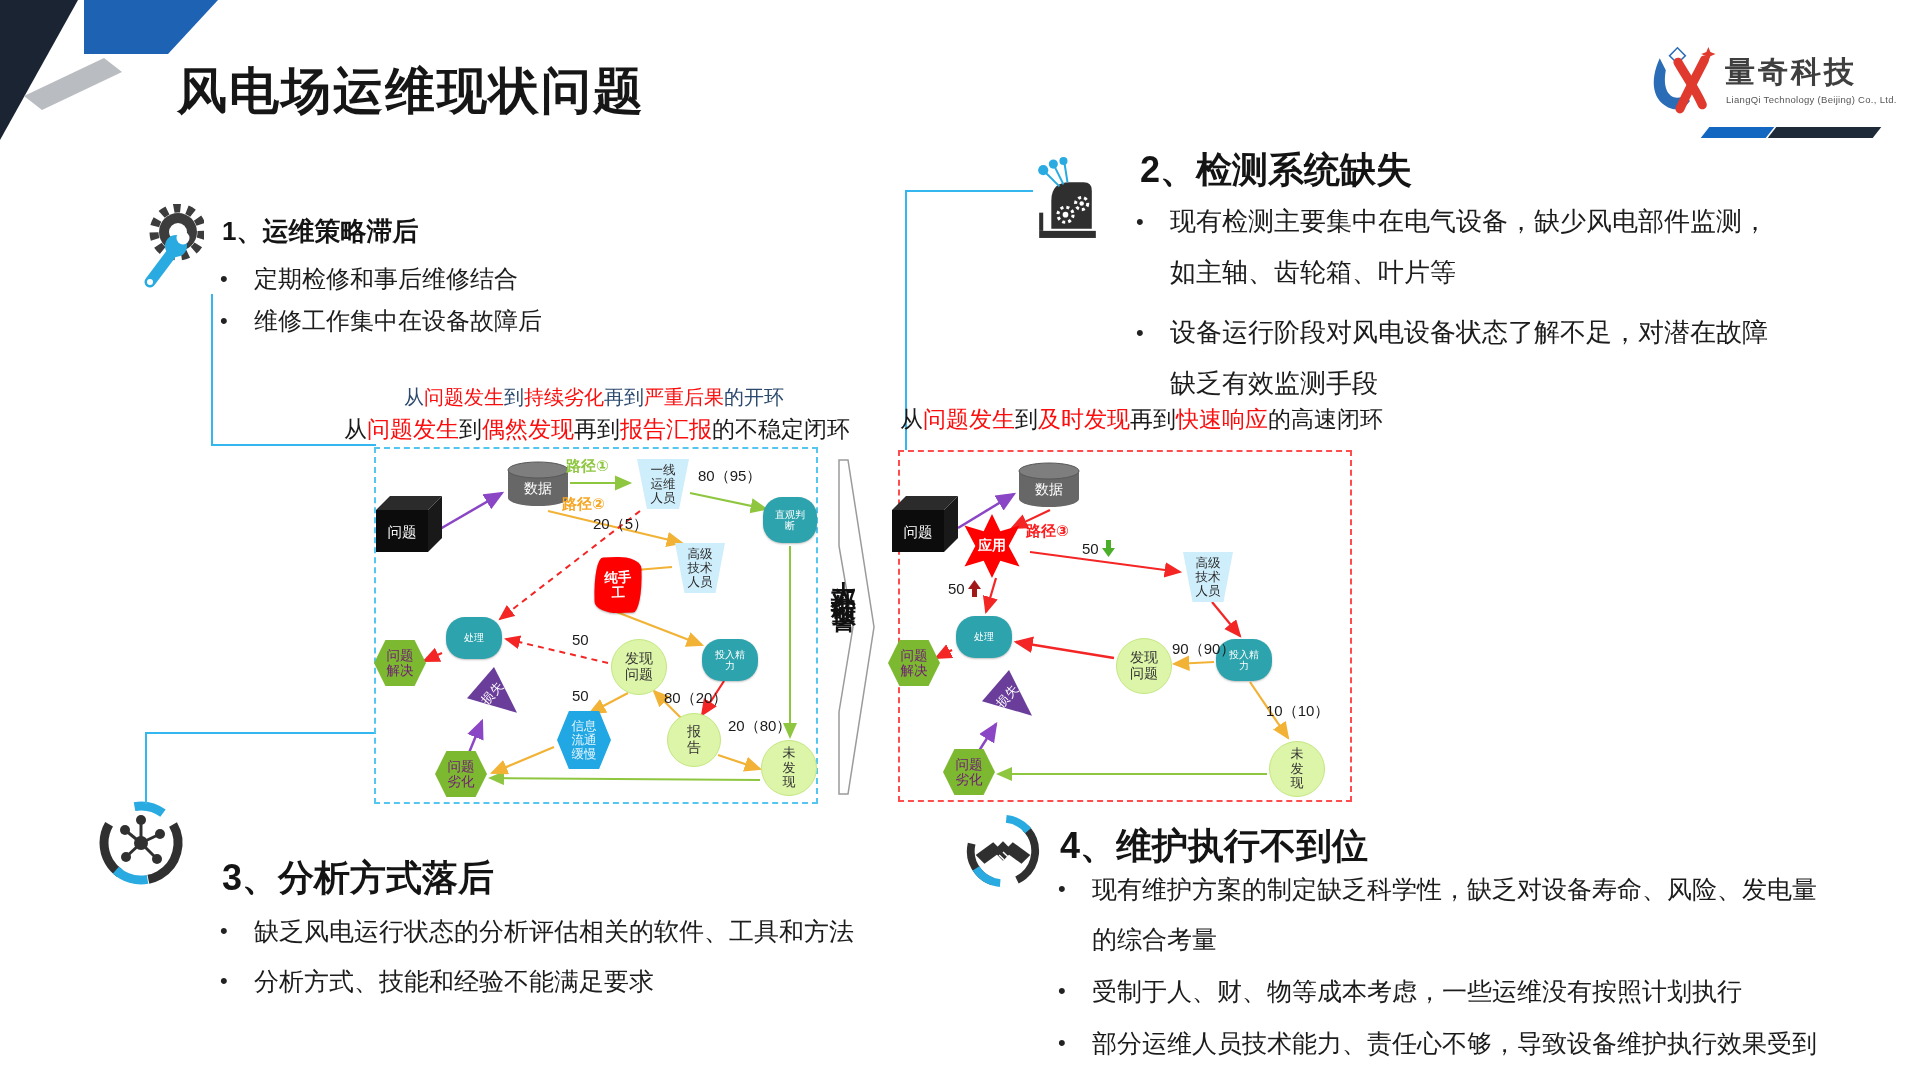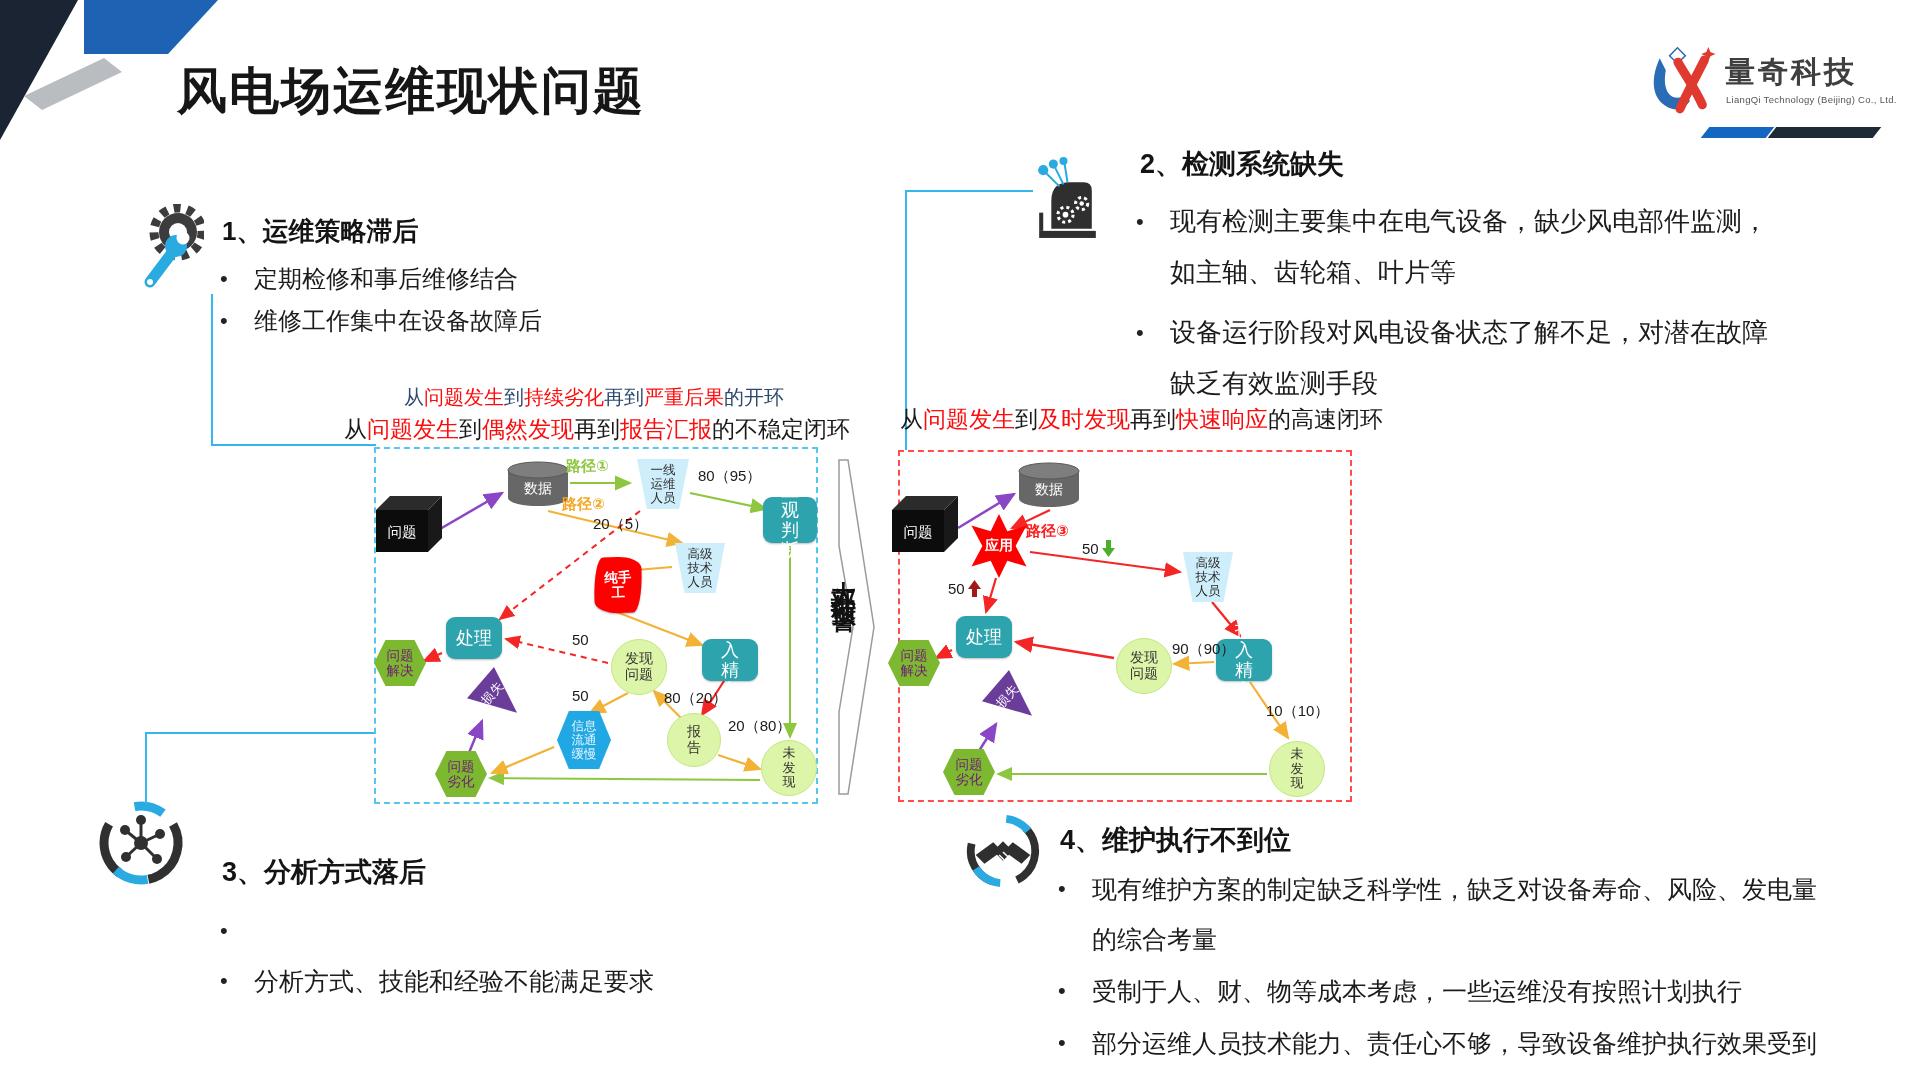--- a/index.html
+++ b/index.html
@@ -1,39 +1,39 @@
 <!DOCTYPE html>
 <html><head>
 <meta charset="utf-8">
 <style>
   html,body{margin:0;padding:0;background:#e8e8e8;}
   .slide{position:relative;width:1920px;height:1080px;background:#ffffff;overflow:hidden;
          font-family:"Liberation Sans","DejaVu Sans",sans-serif;color:#1b1b1b;}
   .abs{position:absolute;}
   .title{font-size:50px;font-weight:700;color:#161616;letter-spacing:2px;white-space:nowrap;}
-  .sec-title{font-size:27px;font-weight:700;color:#141414;white-space:nowrap;}
+  .sec-title{font-size:36px;font-weight:700;color:#141414;white-space:nowrap;}
   ul.bullets{list-style:none;margin:0;padding:0;}
   ul.bullets li{display:flex;align-items:flex-start;}
   ul.bullets .dot{flex:none;width:34px;font-size:22px;line-height:inherit;color:#222;}
   ul.bullets .txt{color:#1c1c1c;}
   .s1 li{line-height:42px;font-size:24px;}
   .s2 li{line-height:51px;font-size:26px;margin-bottom:9px;}
   .s3 li{line-height:50px;font-size:25px;}
   .s4 li{line-height:50px;font-size:25px;margin-bottom:2px;}
   .connector{position:absolute;}
   .hl-left{text-align:center;}
   .hl1{font-size:20px;font-weight:500;color:#2c4a6e;margin-bottom:3px;white-space:nowrap;}
   .hl2{font-size:23px;font-weight:500;color:#1a1a1a;white-space:nowrap;}
   .hl1 .hr,.hl2 .hr{color:#fb0d0d;}
   .diag{position:absolute;}
   .diag-left{border:2px dashed #54c6f0;}
   .diag-right{border:2px dashed #ff4d4d;}
   .node{position:absolute;display:flex;align-items:center;justify-content:center;
         text-align:center;line-height:1.12;}
-  .teal{background:#2da3ad;border-radius:9px;color:#fff;font-size:18px;box-shadow:0 1px 2px rgba(0,0,0,.25);}
+  .teal{background:#2da3ad;border-radius:19px;color:#fff;font-size:10px;box-shadow:0 1px 2px rgba(0,0,0,.25);}
   .hexg{background:#7cb931;color:#701a75;font-size:13.5px;
         clip-path:polygon(22% 0,78% 0,100% 50%,78% 100%,22% 100%,0 50%);}
   .hexb{background:#21a7e3;color:#eaf8ff;font-size:12.5px;
         clip-path:polygon(22% 0,78% 0,100% 50%,78% 100%,22% 100%,0 50%);}
   .circ{background:#ddf5a8;border:1px solid #c3e782;border-radius:50%;color:#333;font-size:14px;}
   .trap{background:#cfeefb;color:#2b2b2b;font-size:12.5px;
         clip-path:polygon(0 0,100% 0,81% 100%,19% 100%);}
   .star{background:#fe0000;color:#fff;font-size:14px;font-weight:700;
         clip-path:polygon(50% 0,63% 27%,93% 18%,76% 50%,93% 82%,63% 73%,50% 100%,37% 73%,7% 82%,24% 50%,7% 18%,37% 27%);}
   .flag{background:#fe0000;color:#fff;font-size:13.5px;font-weight:700;
@@ -142,20 +142,21 @@
     <circle cx="45" cy="24" r="5" fill="#303030"></circle>
       <circle cx="64" cy="38" r="5" fill="#303030"></circle>
     <circle cx="61" cy="63" r="5" fill="#303030"></circle>
       <circle cx="30" cy="61" r="5" fill="#303030"></circle>
     <circle cx="29" cy="34" r="5" fill="#303030"></circle>
   </svg>
   <div class="abs sec-title" style="left:222px;top:854px;">3、分析方式落后</div>
   <ul class="abs bullets s3" style="left:220px;top:906px;width:700px;">
     <li>
         <span class="dot">•</span>
+        <span class="txt">缺乏风电运行状态的分析评估相关的软件、工具和方法</span>
       </li>
     <li>
         <span class="dot">•</span>
         <span class="txt">分析方式、技能和经验不能满足要求</span>
       </li>
   </ul>
 
   <svg class="abs" style="left:964px;top:810px;" width="78" height="82" viewBox="0 0 80 84">
     <g fill="none" stroke-width="8">
       <circle cx="40" cy="42" r="33" stroke="#303030" stroke-dasharray="60 26 48 70" transform="rotate(-40 40 42)"></circle>
@@ -333,21 +334,21 @@
       <polygon points="0,16 14,2 66,2 52,16" fill="#2b2b2b"></polygon>
       <polygon points="52,16 66,2 66,44 52,58" fill="#191919"></polygon>
       <polygon points="0,16 52,16 52,58 0,58" fill="#0c0c0c"></polygon>
       <text x="26" y="43" text-anchor="middle" fill="#fff" font-size="14.5">问题</text>
     </svg>
     <svg class="node" style="left:118px;top:10px;" width="62" height="46">
       <path d="M1,9 L1,37 A30 8 0 0 0 61,37 L61,9" fill="#676767"></path>
       <ellipse cx="31" cy="9" rx="30" ry="8" fill="#7e7e7e" stroke="#585858"></ellipse>
       <text x="31" y="32" text-anchor="middle" fill="#fff" font-size="14">数据</text>
     </svg>
-    <div class="node star" style="left:67px;top:62px;width:64px;height:64px;font-family:Liberation Serif, serif;">
+    <div class="node star" style="left:60px;top:62px;width:64px;height:64px;font-family:Liberation Serif, serif;">
         <span>应用</span>
       </div>
     <div class="node trap" style="left:283px;top:100px;width:50px;height:50px;">
         <span style="width:28px;">高级技术人员</span>
       </div>
     <div class="node teal" style="left:56px;top:164px;width:56px;height:42px;">
         <span>处理</span>
       </div>
     <div class="node hexg" style="left:-12px;top:188px;width:52px;height:46px;">
         <span style="width:30px;">问题解决</span>

